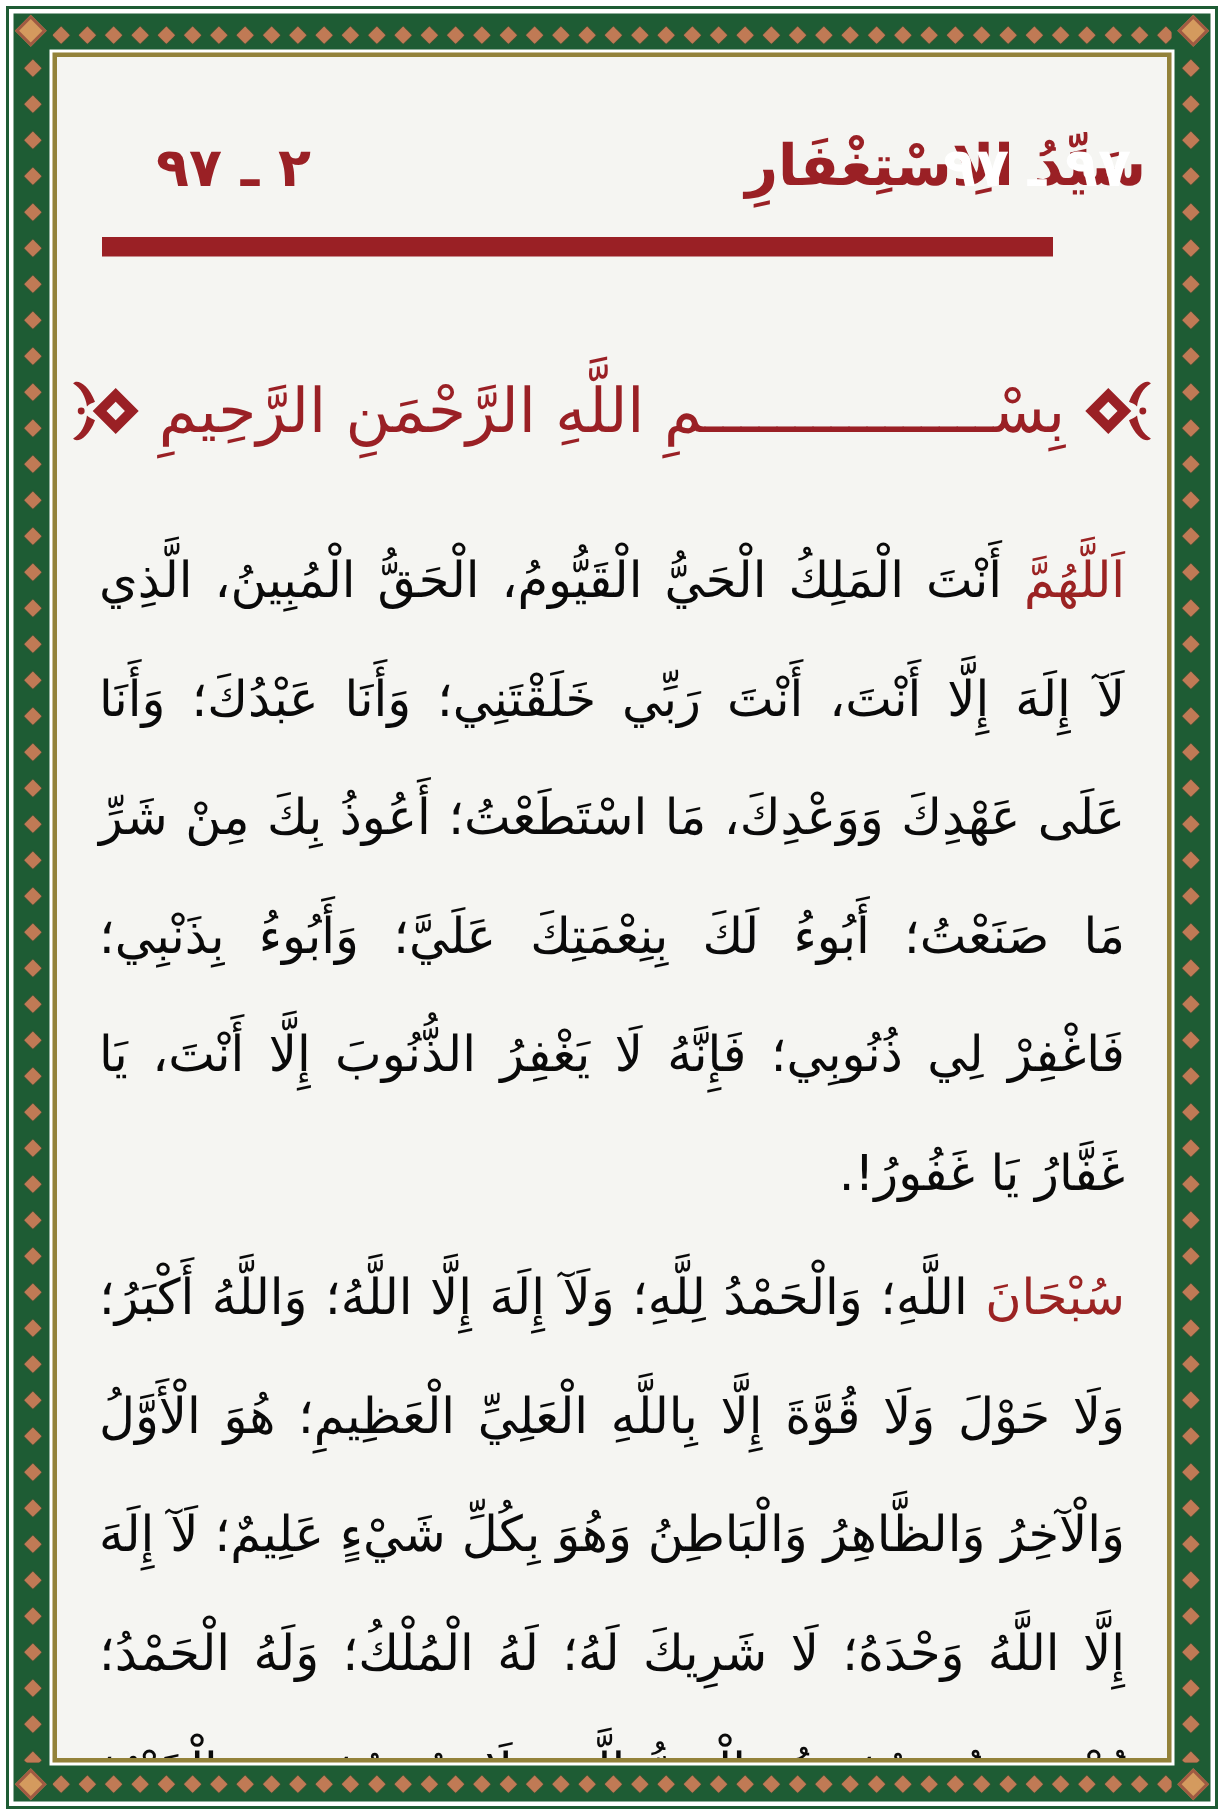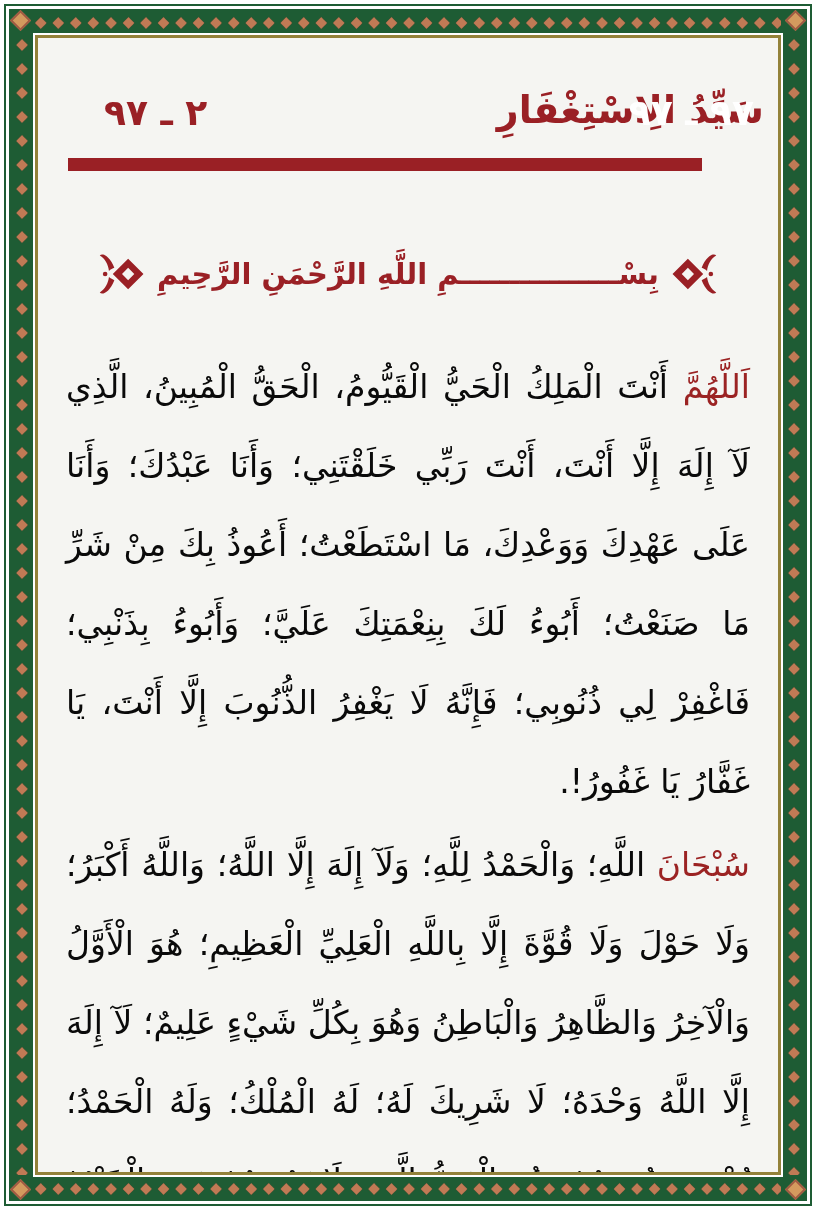--- a/index.html
+++ b/index.html
@@ -45,21 +45,21 @@
            color:var(--red);direction:rtl}
   .ghostnum{position:absolute;right:10px;top:8px;font-size:36px;font-weight:bold;
             color:#ffffff;direction:rtl}
   .title{font-size:38px;font-weight:bold;color:var(--red);padding-top:4px}
   .rules{margin:2px 62px 0 16px;border-top:4px solid var(--red);
          border-bottom:9px solid var(--red);height:8px}
 
   
   .bismillah{display:flex;align-items:center;justify-content:center;gap:12px;
              margin-top:54px;height:98px;color:var(--red)}
-  .bismillah-text{font-size:29px;font-weight:bold;white-space:nowrap}
+  .bismillah-text{font-size:41px;font-weight:normal;white-space:nowrap}
   .flourish{flex:0 0 auto;color:var(--red)}
   .flourish svg{display:block}
 
   
   .bodytext{margin:24px 10px 0;font-size:33px;line-height:79px;color:#0a0a0a;
             text-align:justify;text-justify:inter-word}
   .bodytext p{margin:4px}
   .lead{color:var(--lead-red)}
 </style>
 </head>

